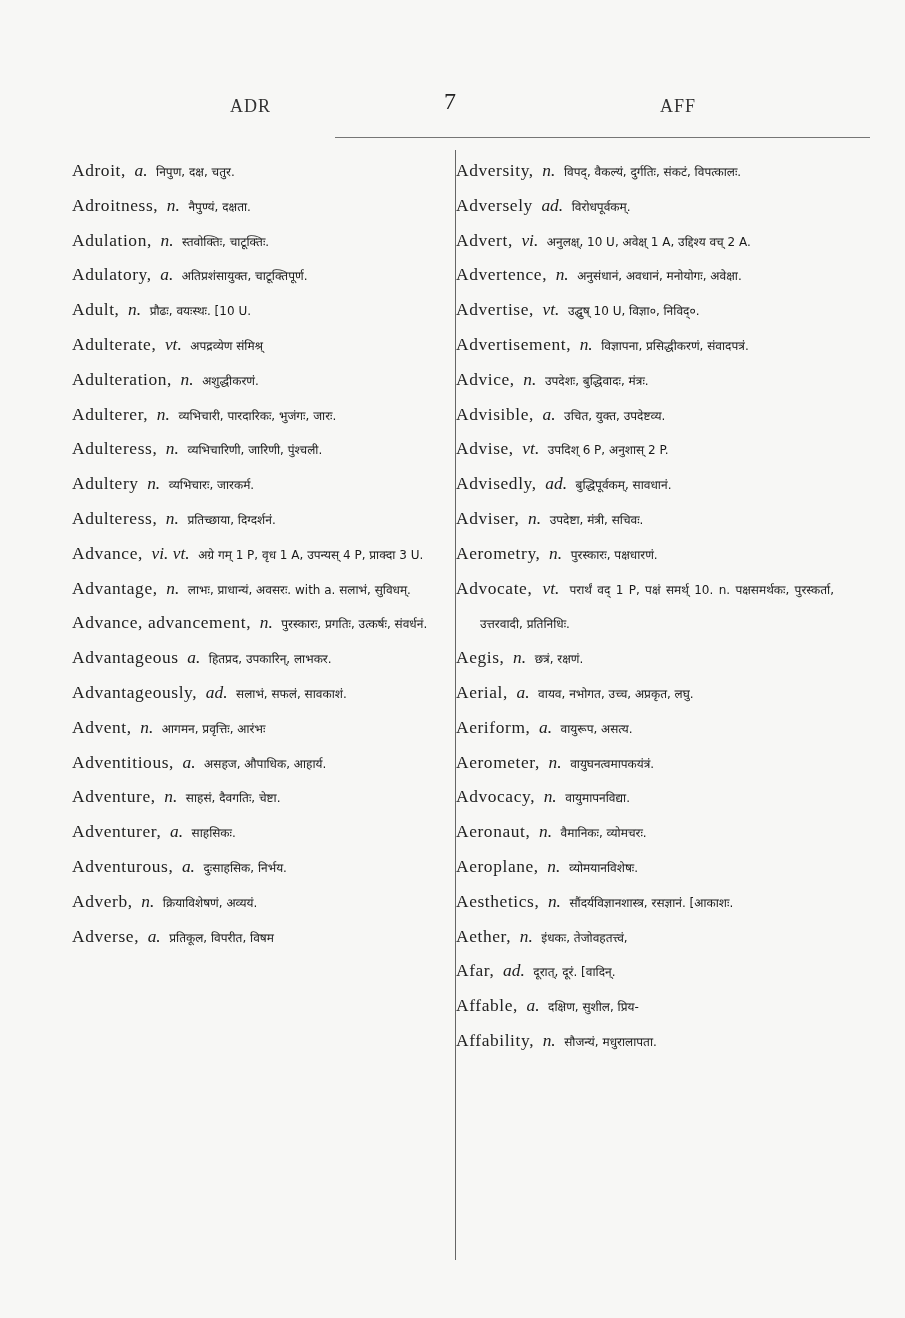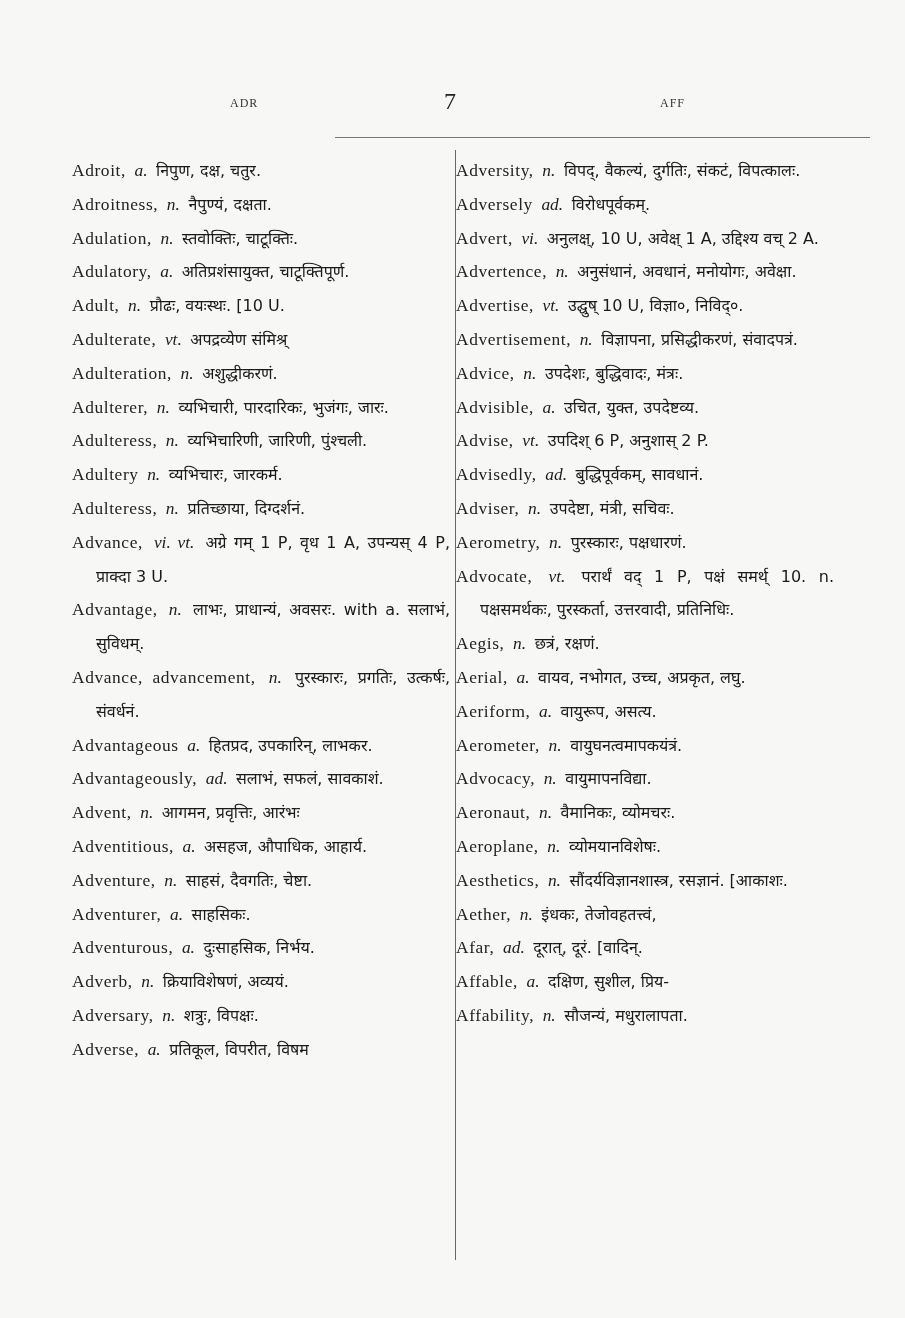--- a/index.html
+++ b/index.html
@@ -8,21 +8,21 @@
       background: #f7f7f5;
       color: #1c1c1c;
       font-family: "DejaVu Serif", "Liberation Serif", serif;
       position: relative;
     }
     .running-head {
       position: absolute; top: 88px; left: 0; width: 905px; height: 40px;
     }
     .rh-left, .rh-right {
       position: absolute; top: 8px;
-      font-family: "Liberation Serif", serif; font-size: 12px; letter-spacing: 1px; color: #333;
+      font-family: "Liberation Serif", serif; font-size: 18px; letter-spacing: 1px; color: #333;
     }
     .rh-left { left: 230px; }
     .rh-right { left: 660px; }
     .rh-page {
       position: absolute; left: 444px; top: 0px;
       font-family: "Liberation Serif", serif; font-size: 24px; color: #222;
     }
     .head-rule {
       position: absolute; top: 137px; left: 335px; width: 535px; height: 0;
       border-top: 1.5px solid #555;
@@ -53,21 +53,21 @@
       color: #222;
     }
     .hw::first-letter { font-weight: bold; }
     .pos {
       font-style: italic;
       font-family: "Liberation Serif", serif;
       margin: 0 3px 0 3px;
     }
     .def {
       font-family: "DejaVu Sans", sans-serif;
-      font-size: 16px;
+      font-size: 12px;
       color: #1a1a1a;
     }
   </style>
 </head>
 <body>
 
 <div class="running-head">
   <span class="rh-left">ADR</span>
   <span class="rh-page">7</span>
   <span class="rh-right">AFF</span>
@@ -91,21 +91,20 @@
     <div class="entry"><span class="hw">Advantage,</span> <span class="pos">n.</span> <span class="def">लाभः, प्राधान्यं, अवसरः. with a. सलाभं, सुविधम्.</span></div>
     <div class="entry"><span class="hw">Advance, advancement,</span> <span class="pos">n.</span> <span class="def">पुरस्कारः, प्रगतिः, उत्कर्षः, संवर्धनं.</span></div>
     <div class="entry"><span class="hw">Advantageous</span> <span class="pos">a.</span> <span class="def">हितप्रद, उपकारिन्, लाभकर.</span></div>
     <div class="entry"><span class="hw">Advantageously,</span> <span class="pos">ad.</span> <span class="def">सलाभं, सफलं, सावकाशं.</span></div>
     <div class="entry"><span class="hw">Advent,</span> <span class="pos">n.</span> <span class="def">आगमन, प्रवृत्तिः, आरंभः</span></div>
     <div class="entry"><span class="hw">Adventitious,</span> <span class="pos">a.</span> <span class="def">असहज, औपाधिक, आहार्य.</span></div>
     <div class="entry"><span class="hw">Adventure,</span> <span class="pos">n.</span> <span class="def">साहसं, दैवगतिः, चेष्टा.</span></div>
     <div class="entry"><span class="hw">Adventurer,</span> <span class="pos">a.</span> <span class="def">साहसिकः.</span></div>
     <div class="entry"><span class="hw">Adventurous,</span> <span class="pos">a.</span> <span class="def">दुःसाहसिक, निर्भय.</span></div>
     <div class="entry"><span class="hw">Adverb,</span> <span class="pos">n.</span> <span class="def">क्रियाविशेषणं, अव्ययं.</span></div>
-    <div class="entry"><span class="hw">Adversary,</span> <span class="pos">n.</span> <span class="def">शत्रुः, विपक्षः.</span></div>
     <div class="entry"><span class="hw">Adverse,</span> <span class="pos">a.</span> <span class="def">प्रतिकूल, विपरीत, विषम</span></div>
   </div>
 <div class="column col-right" id="right-col">
     <div class="entry"><span class="hw">Adversity,</span> <span class="pos">n.</span> <span class="def">विपद्, वैकल्यं, दुर्गतिः, संकटं, विपत्कालः.</span></div>
     <div class="entry"><span class="hw">Adversely</span> <span class="pos">ad.</span> <span class="def">विरोधपूर्वकम्.</span></div>
     <div class="entry"><span class="hw">Advert,</span> <span class="pos">vi.</span> <span class="def">अनुलक्ष्, 10 U, अवेक्ष् 1 A, उद्दिश्य वच् 2 A.</span></div>
     <div class="entry"><span class="hw">Advertence,</span> <span class="pos">n.</span> <span class="def">अनुसंधानं, अवधानं, मनोयोगः, अवेक्षा.</span></div>
     <div class="entry"><span class="hw">Advertise,</span> <span class="pos">vt.</span> <span class="def">उद्घुष् 10 U, विज्ञा०, निविद्०.</span></div>
     <div class="entry"><span class="hw">Advertisement,</span> <span class="pos">n.</span> <span class="def">विज्ञापना, प्रसिद्धीकरणं, संवादपत्रं.</span></div>
     <div class="entry"><span class="hw">Advice,</span> <span class="pos">n.</span> <span class="def">उपदेशः, बुद्धिवादः, मंत्रः.</span></div>

